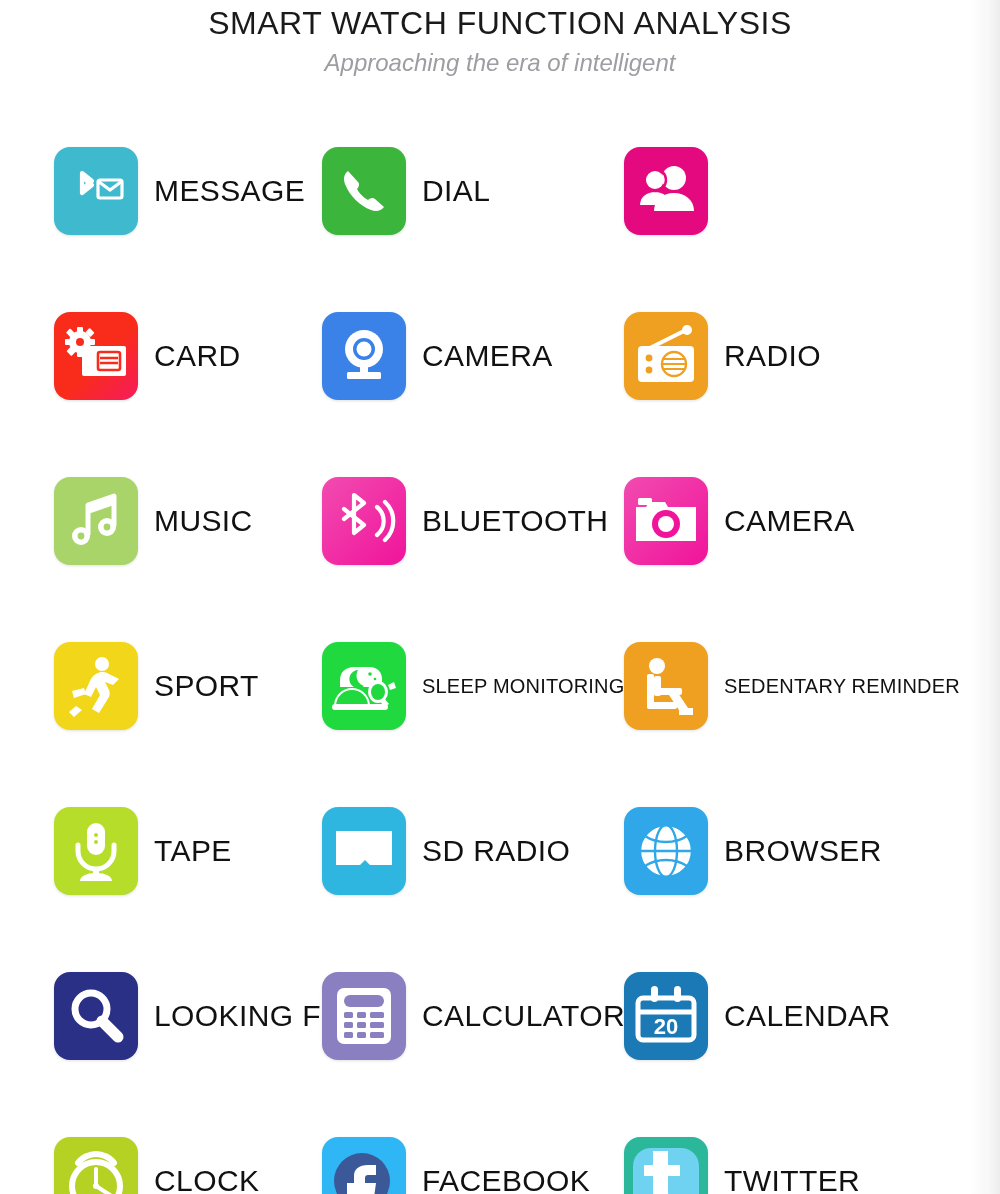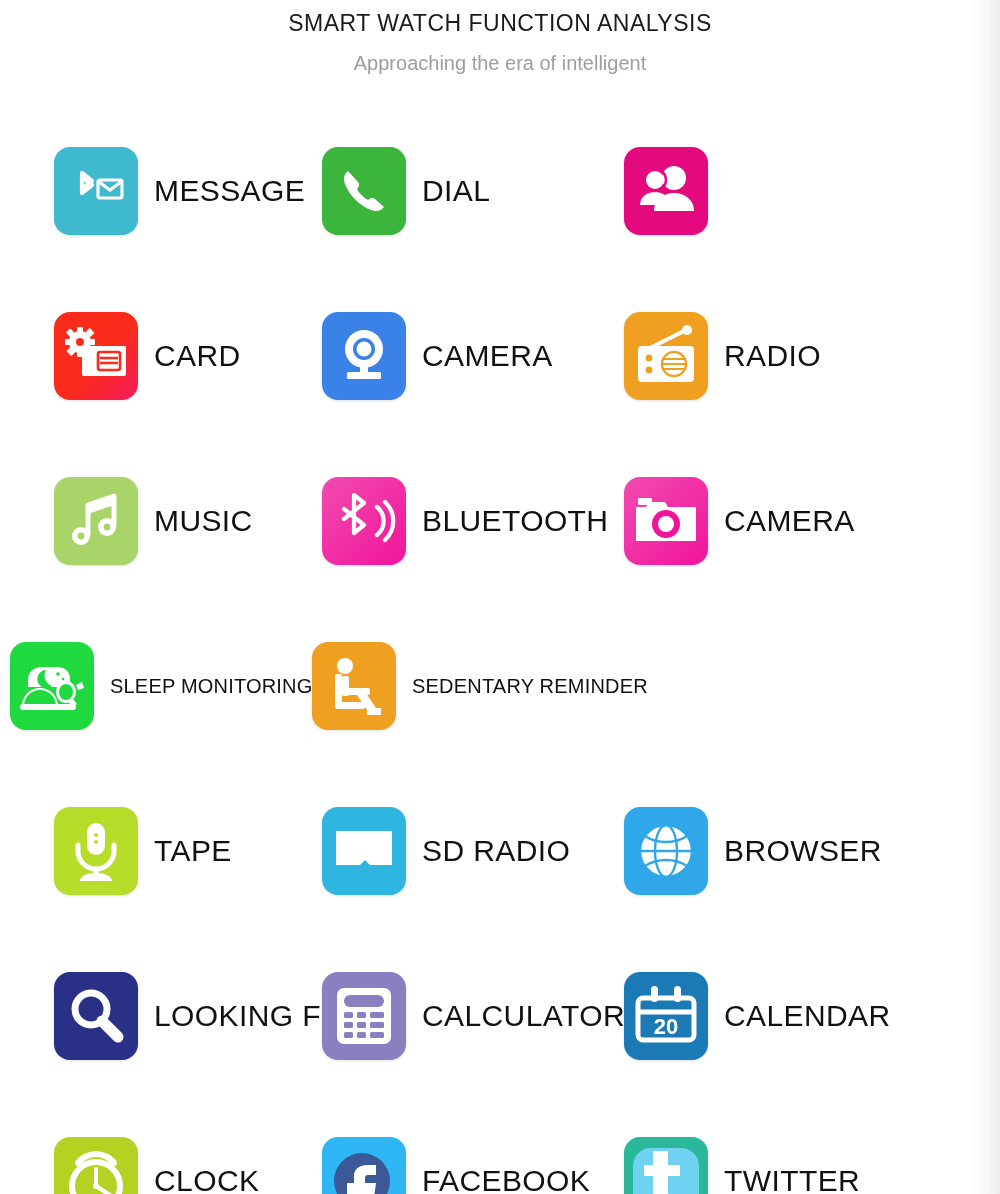--- a/index.html
+++ b/index.html
@@ -24,33 +24,34 @@
     position: absolute;
     top: 0; right: 0;
     width: 14px; height: 1194px;
     background: linear-gradient(to right, #fafafa, #ededed);
   }
   .header {
     text-align: center;
     padding-top: 6px;
   }
   .title {
-    font-size: 23px;
+    font-size: 32px;
     letter-spacing: 0.5px;
     color: #1a1a1a;
     font-weight: 400;
     margin: 0;
     line-height: 34px;
   }
   .subtitle {
-    font-size: 20px;
+    font-size: 24px;
     color: #9d9da2;
     font-weight: 400;
     margin: 11px 0 0 0;
     line-height: 24px;
+    font-style: italic;
   }
   .grid {
     position: absolute;
     top: 108px;
     left: 0;
     width: 1000px;
   }
   .row {
     display: flex;
     height: 165px;
@@ -229,20 +230,33 @@
             <rect x="14" y="19" width="14" height="7" rx="1.5" fill="#fff"></rect>
             <circle cx="42" cy="45" r="14" fill="#f0149b"></circle>
             <circle cx="42" cy="45" r="8" fill="#fff"></circle>
           </svg>
         </div>
         <span class="label">CAMERA</span>
       </div>
     </div>
 
     <div class="row">
+      <div class="cell c0">
+        <div class="tile" style="background:#f2d61a">
+          <svg width="84" height="84" viewBox="0 0 84 84">
+            <g fill="#fff">
+              <circle cx="48" cy="20" r="7"></circle>
+              <path d="M47 28c-5 1-9 4-11 9l-6 13 7 3 5-10 4 8-8 14 7 4 10-16c1-3 1-6-1-9l-3-6 8 3 6-6-10-5c-3-2-6-2-8-2z"></path>
+              <path d="M30 44l-12 3 2 7 12-4z"></path>
+              <path d="M22 62l-7 6 5 5 8-7z"></path>
+            </g>
+          </svg>
+        </div>
+        <span class="label">SPORT</span>
+      </div>
       <div class="cell c1">
         <div class="tile" style="background:#1fd93f">
           <svg width="84" height="84" viewBox="0 0 84 84">
             <path d="M18 36c0-8 6-13 14-13h16c7 0 12 5 12 12v8H18z" fill="#fff"></path>
             <path d="M36 26a9 9 0 1 0 6 16 11 11 0 0 1-6-16z" fill="#1fd93f"></path>
             <circle cx="48" cy="30" r="1.8" fill="#1fd93f"></circle>
             <circle cx="53" cy="35" r="1.3" fill="#1fd93f"></circle>
             <path d="M12 62c0-10 8-18 18-18s18 8 18 18z" fill="#fff"></path>
             <path d="M14 62c0-9 7-16 16-16s16 7 16 16z" fill="#1fd93f"></path>
             <g fill="#fff">

